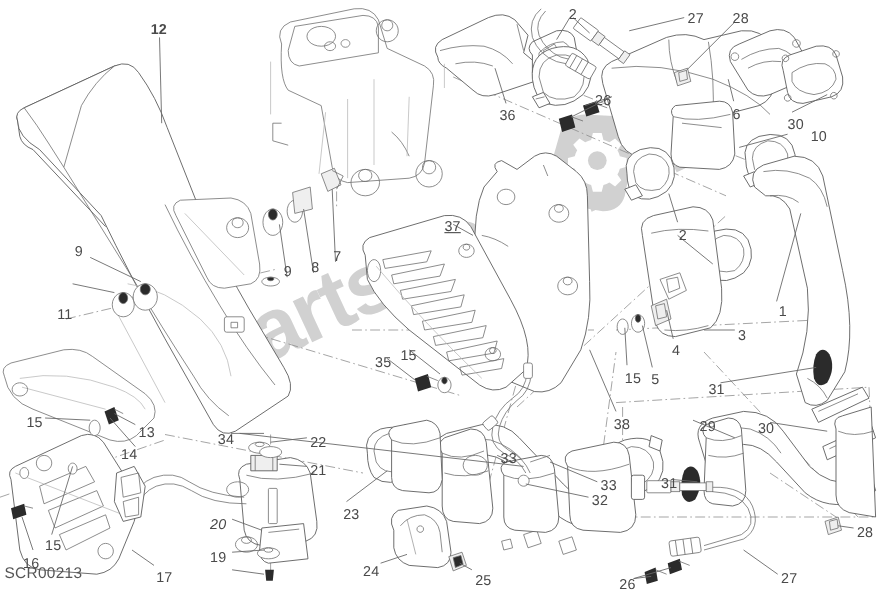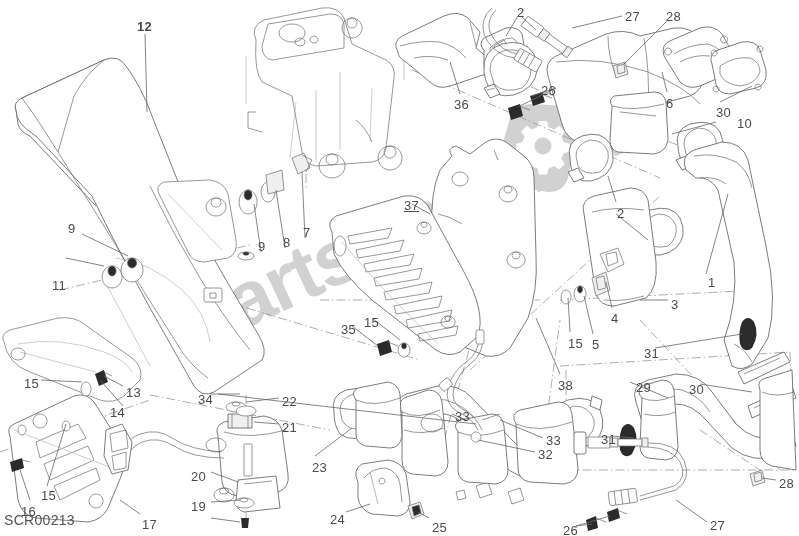--- a/index.html
+++ b/index.html
@@ -570,21 +570,21 @@
       <div class="callout" style="left: 52px; top: 247px; margin-top: 32px;">11</div>
       <div class="callout" style="left: 258px; top: 240px;">9</div>
       <div class="callout" style="left: 283px; top: 236px;">8</div>
       <div class="callout" style="left: 303px; top: 226px;">7</div>
       <div class="callout" style="left: 24px; top: 377px;">15</div>
       <div class="callout" style="left: 126px; top: 386px;">13</div>
       <div class="callout" style="left: 110px; top: 406px;">14</div>
       <div class="callout" style="left: 41px; top: 489px;">15</div>
       <div class="callout" style="left: 21px; top: 505px;">16</div>
       <div class="callout" style="left: 142px; top: 518px;">17</div>
-      <div class="callout" style="left: 191px; top: 470px;">20</div>
+      <div class="callout" style="left: 191px; top: 470px; font-style: italic;">20</div>
       <div class="callout" style="left: 191px; top: 500px;">19</div>
       <div class="callout" style="left: 191px; top: 517px; margin-top: 20px;">18</div>
       <div class="callout" style="left: 282px; top: 395px;">22</div>
       <div class="callout" style="left: 282px; top: 421px;">21</div>
       <div class="callout" style="left: 312px; top: 461px;">23</div>
       <div class="callout" style="left: 330px; top: 513px;">24</div>
       <div class="callout" style="left: 432px; top: 521px;">25</div>
       <div class="callout" style="left: 454px; top: 98px;">36</div>
       <div class="callout" style="left: 517px; top: 6px;">2</div>
       <div class="callout" style="left: 625px; top: 10px;">27</div>

